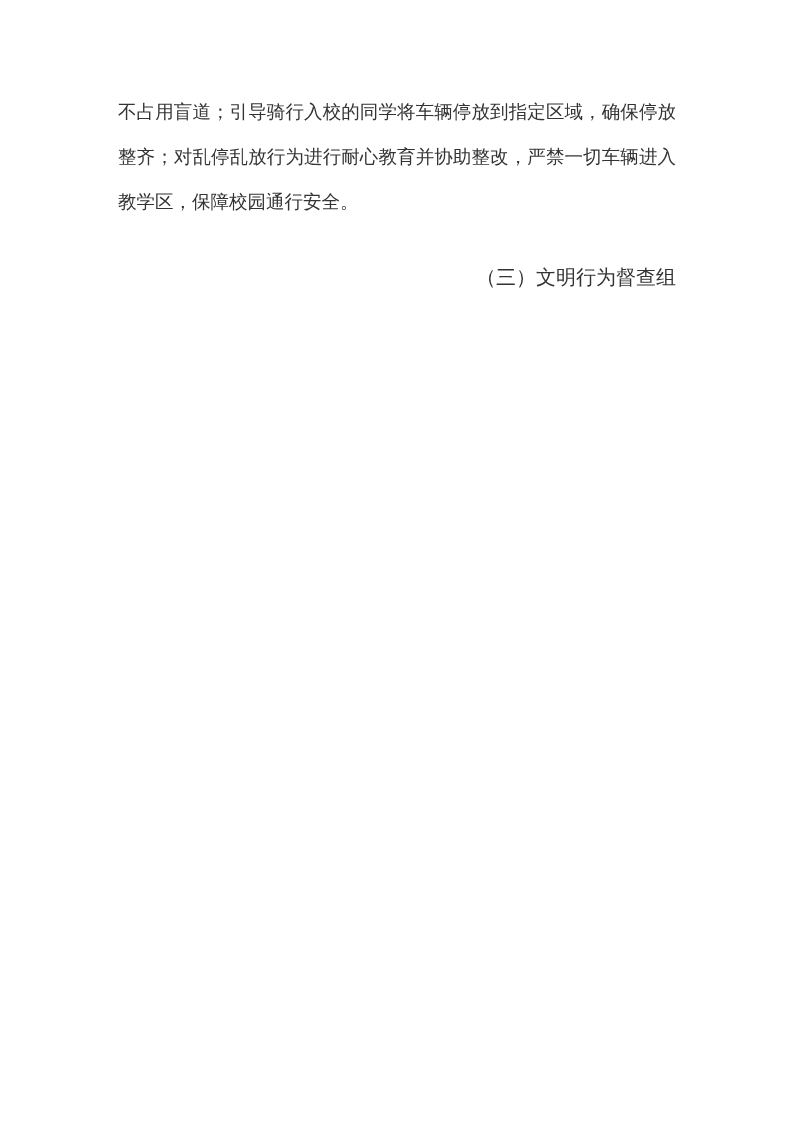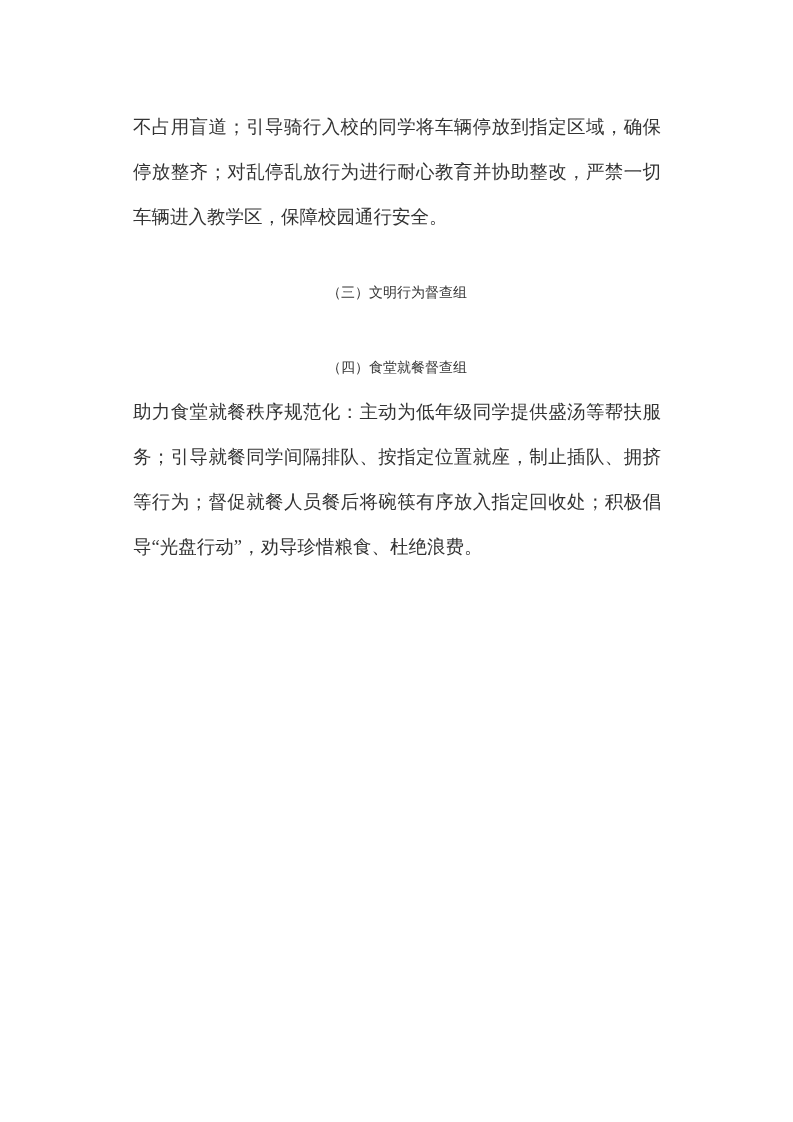--- a/index.html
+++ b/index.html
@@ -15,31 +15,31 @@
   }
   .page {
     box-sizing: border-box;
     width: 793px;
     height: 1122px;
     padding: 90px 117px 0 118px;
     background: #ffffff;
     color: #333333;
   }
   .doc-section {
-    margin: 15px;
+    margin: 0;
   }
   .doc-section + .doc-section {
     margin-top: 30px;
   }
   .section-heading {
     margin: 0;
-    font-size: 14px;
+    font-size: 20px;
     font-weight: normal;
     line-height: 45px;
-    text-align: center;
+    text-align: right;
     white-space: nowrap;
   }
   .body-text {
     margin: 0;
     font-size: 18.5px;
     line-height: 45px;
     text-align: justify;
     text-justify: inter-ideograph;
     word-break: normal;
     letter-spacing: 0;
@@ -51,21 +51,17 @@
 <div class="page">
 
   <section class="doc-section">
     <p class="body-text">不占用盲道；引导骑行入校的同学将车辆停放到指定区域，确保停放整齐；对乱停乱放行为进行耐心教育并协助整改，严禁一切车辆进入教学区，保障校园通行安全。</p>
   </section>
 
   <section class="doc-section">
     <h2 class="section-heading">（三）文明行为督查组</h2>
   </section>
 
-  <section class="doc-section">
-    <h2 class="section-heading">（四）食堂就餐督查组</h2>
-    <p class="body-text">助力食堂就餐秩序规范化：主动为低年级同学提供盛汤等帮扶服务；引导就餐同学间隔排队、按指定位置就座，制止插队、拥挤等行为；督促就餐人员餐后将碗筷有序放入指定回收处；积极倡导“光盘行动”，劝导珍惜粮食、杜绝浪费。</p>
-  </section>
 
   <section class="doc-section">
   </section>
 
 </div>
 
 </body></html>

